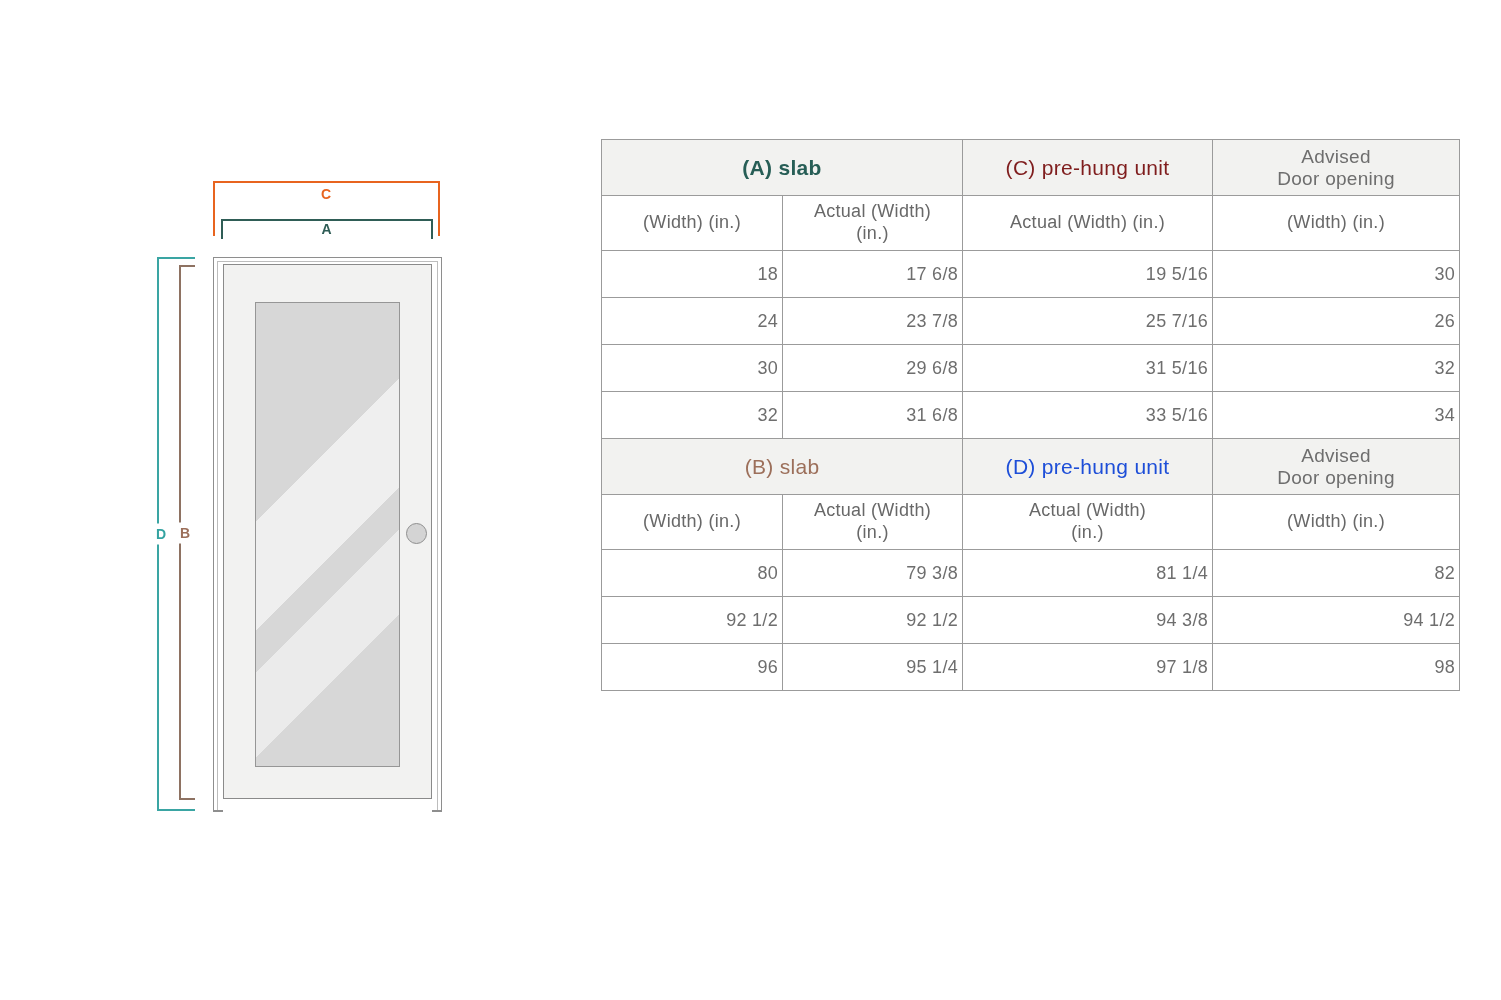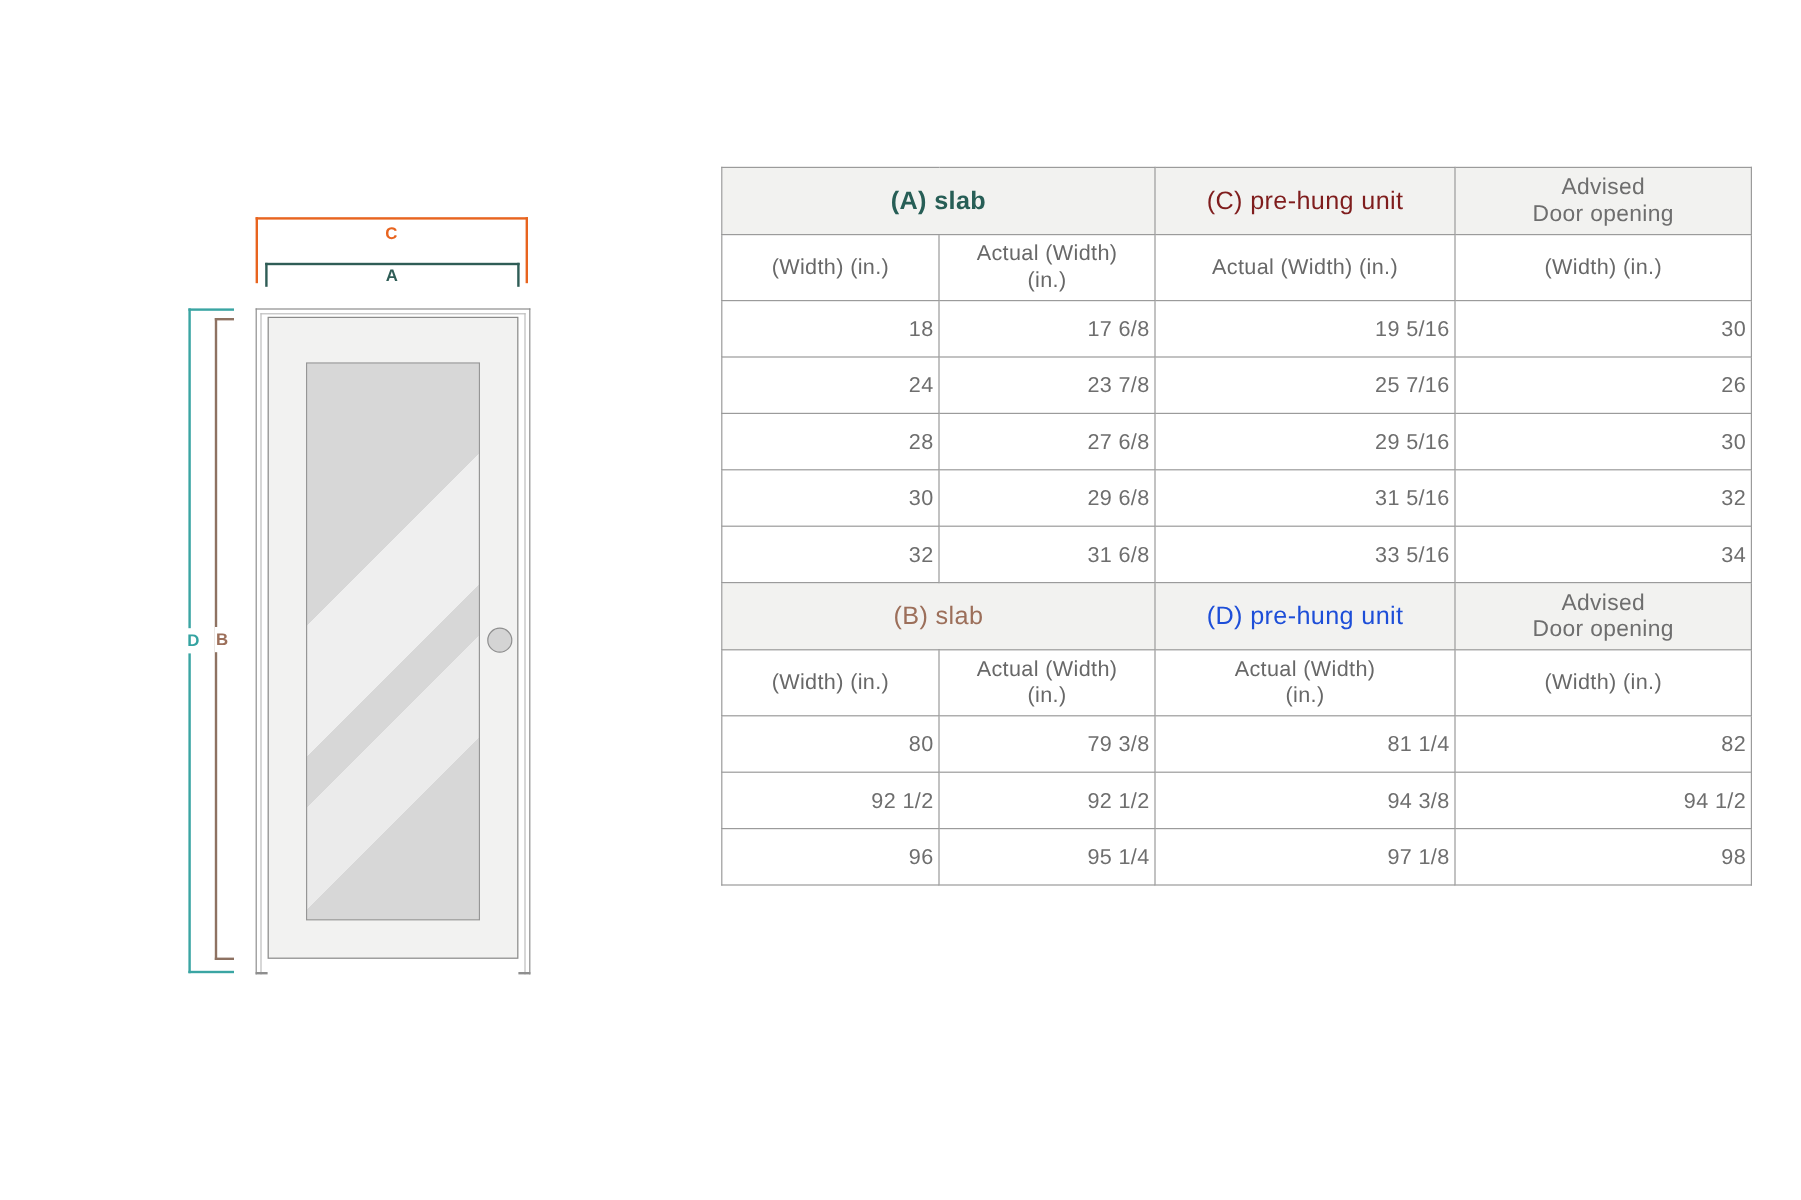--- a/index.html
+++ b/index.html
@@ -109,26 +109,20 @@
             <td>19 5/16</td>
             <td>30</td>
           </tr>
           <tr class="drow">
             <td>24</td>
             <td>23 7/8</td>
             <td>25 7/16</td>
             <td>26</td>
           </tr>
           <tr class="drow">
-            <td>28</td>
-            <td>27 6/8</td>
-            <td>29 5/16</td>
-            <td>30</td>
-          </tr>
-          <tr class="drow">
             <td>30</td>
             <td>29 6/8</td>
             <td>31 5/16</td>
             <td>32</td>
           </tr>
           <tr class="drow">
             <td>32</td>
             <td>31 6/8</td>
             <td>33 5/16</td>
             <td>34</td>

